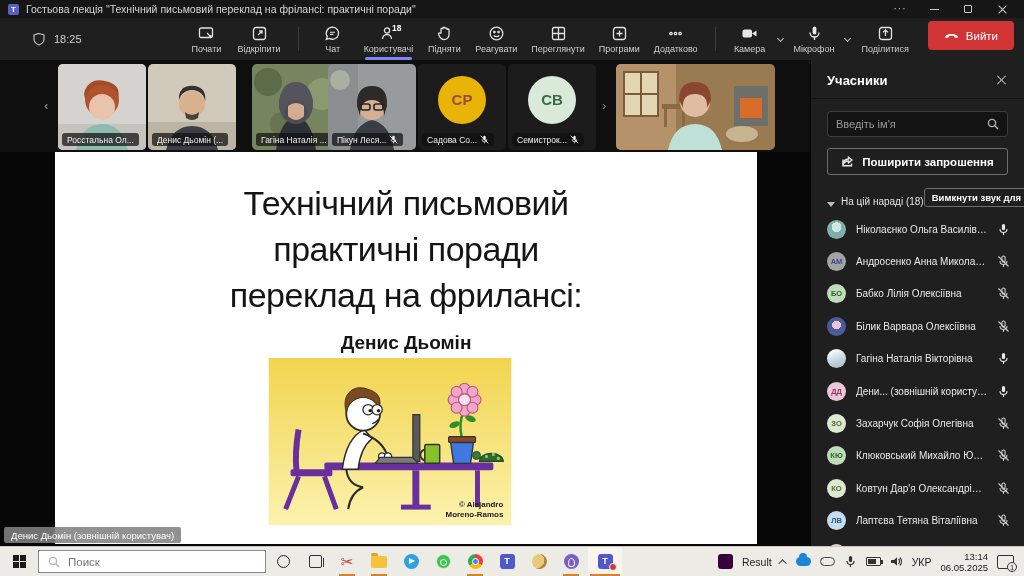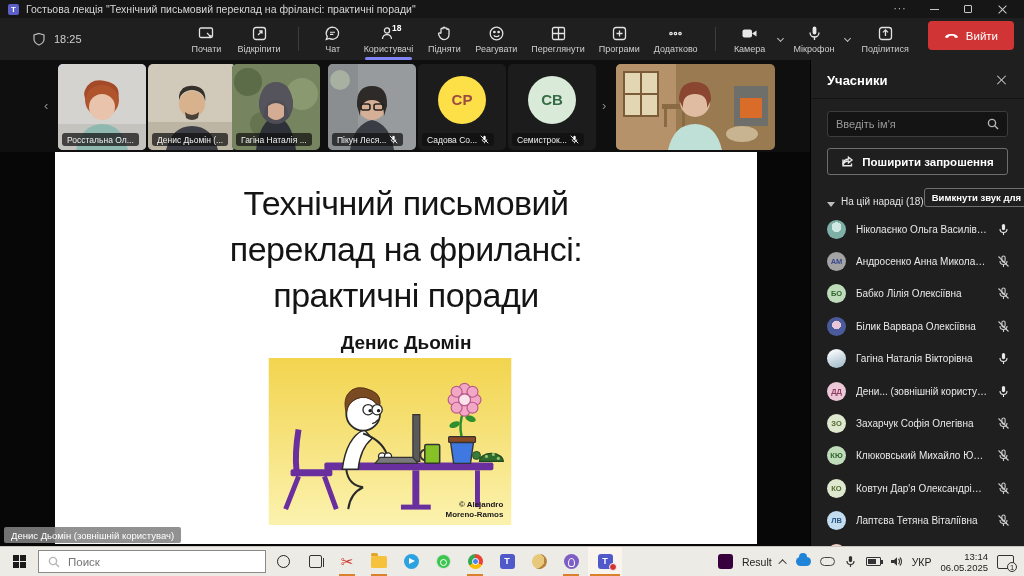--- a/index.html
+++ b/index.html
@@ -49,21 +49,21 @@
     overflow:hidden; background:#222; }
   .thumb.active { outline:2px solid #8f8df2; outline-offset:-2px; }
   .pers { position:absolute; inset:0; width:100%; height:100%; }
   .tlabel { position:absolute; left:4px; bottom:4px; display:flex; align-items:center; gap:3px;
     background:rgba(15,15,15,.72); border-radius:3px; padding:1.5px 5px; max-width:78px; }
   .tname { color:#f0f0f0; font-size:8.5px; white-space:nowrap; overflow:hidden; text-overflow:ellipsis; }
   .tlabel svg { width:9px; height:9px; flex:none; }
   .big-initials { position:absolute; left:50%; top:42%; transform:translate(-50%,-50%);
     width:48px; height:48px; border-radius:50%; text-align:center; line-height:48px;
     font-size:15px; font-weight:bold; }
-  .c-sr { background:#fde047; color:#9c4a42; }
+  .c-sr { background:#eab308; color:#9c4a42; }
   .c-sv { background:#d9ead9; color:#356b45; }
   .main-video { position:absolute; left:616px; top:4px; width:159px; height:86px;
     border-radius:5px; overflow:hidden; }
 
   
   .stage { position:absolute; left:0; top:152px; width:810px; height:394px; background:#070707; }
   .slide { position:absolute; left:55px; top:0; width:702px; height:392px; background:#fff; }
   .slide-title { margin-top:28px; text-align:center; color:#141414;
     font-size:34px; line-height:46px; font-weight:500; letter-spacing:-0.5px; }
   .slide-author { margin-top:14px; text-align:center; color:#141414; font-size:19px; font-weight:bold; }
@@ -334,21 +334,21 @@
         <path d="M31 38 a13 12 0 0 1 26 0 q2 -14 -10 -16 q-14 -2 -16 10 z" fill="#37302a"></path>
         <path d="M37 48 q7 6 14 0 l-1 6 q-6 4 -12 0 z" fill="#4a4038"></path>
         <path d="M18 86 q6 -24 26 -24 t26 24 z" fill="#3d3e46"></path>
       </svg>
       <div class="tlabel">
         <span class="tname">Денис Дьомін (...</span>
 
       </div>
     </div>
 
-    <div class="thumb" style="left:232px" data-muted="false">
+    <div class="thumb" style="left:252px" data-muted="false">
       <svg class="pers" viewBox="0 0 88 86">
         <rect width="88" height="86" fill="#76855f"></rect>
         <circle cx="16" cy="18" r="14" fill="#5c6b48"></circle>
           <circle cx="70" cy="30" r="16" fill="#8a996f"></circle>
           <circle cx="30" cy="60" r="12" fill="#66754f"></circle>
         <path d="M24 86 q4 -30 20 -34 q16 4 20 34 z" fill="#2e3138"></path>
         <ellipse cx="44" cy="40" rx="17" ry="20" fill="#4e4d55"></ellipse>
         <path d="M36 52 q8 8 16 0 l0 -10 q-8 -6 -16 0 z" fill="#d3ac93"></path>
         <path d="M27 40 q2 -22 17 -22 q15 0 17 22 l-4 14 q-2 -18 -13 -18 q-11 0 -13 18 z" fill="#55545c"></path>
       </svg>
@@ -421,22 +421,22 @@
         <circle cx="79" cy="38" r="15" fill="#e0bda2"></circle>
         <path d="M63 36 q0 -18 16 -18 q16 0 16 18 l-4 8 q1 -14 -12 -14 q-13 0 -12 14 z" fill="#8a4630"></path>
       </svg>
     </div>
   </div>
 
   <div class="stage">
     <div class="slide">
       <div class="slide-title">
         <div>Технічний письмовий</div>
+        <div>практичні поради</div>
         <div>переклад на фрилансі:</div>
-        <div>практичні поради</div>
       </div>
       <div class="slide-author">Денис Дьомін</div>
       <svg class="cartoon" viewBox="0 0 244 168">
         <defs>
           <linearGradient id="yg" x1="0" y1="0" x2="0" y2="1">
             <stop offset="0" stop-color="#f2d44e"></stop>
               <stop offset="1" stop-color="#fbf2ae"></stop>
           </linearGradient>
         </defs>
         <rect width="244" height="168" fill="url(#yg)"></rect>

